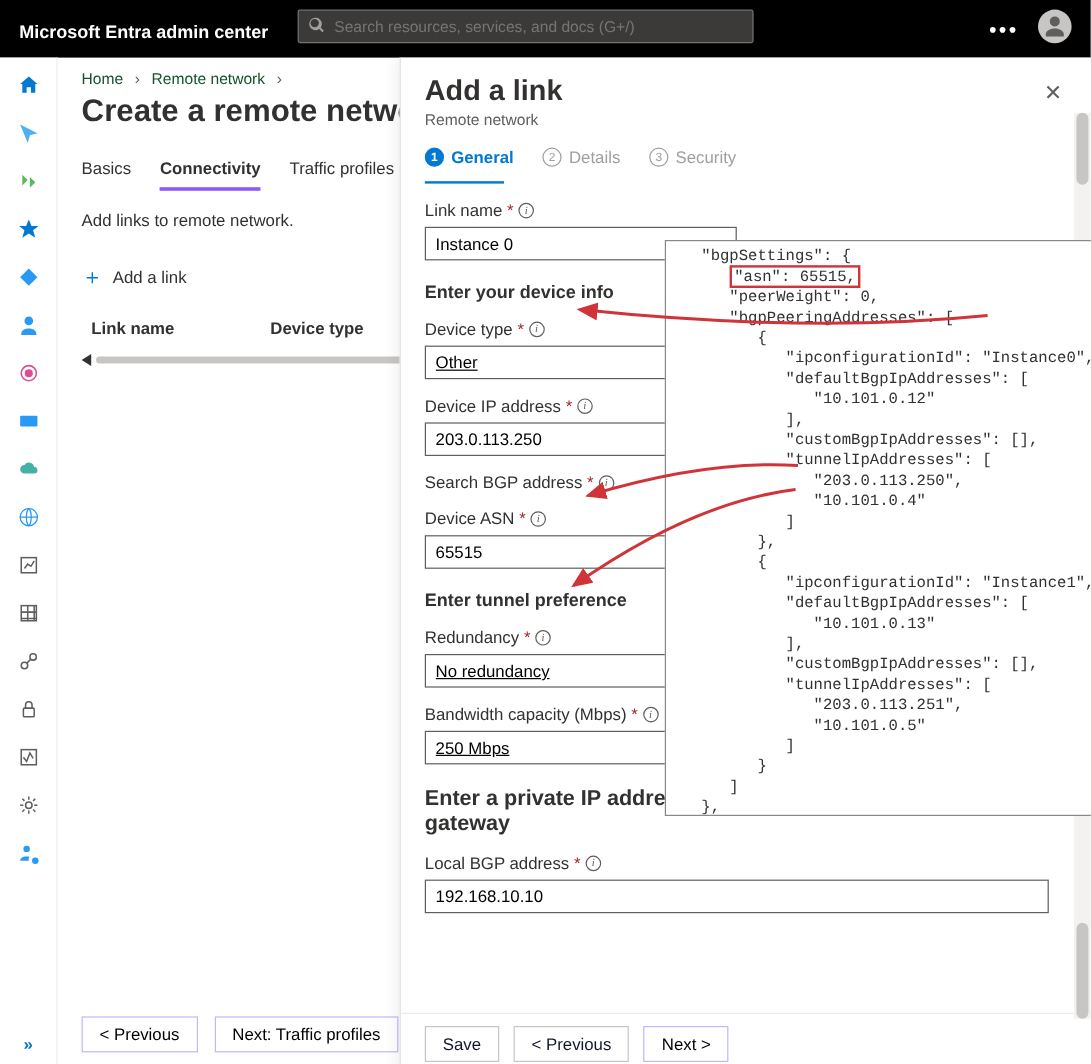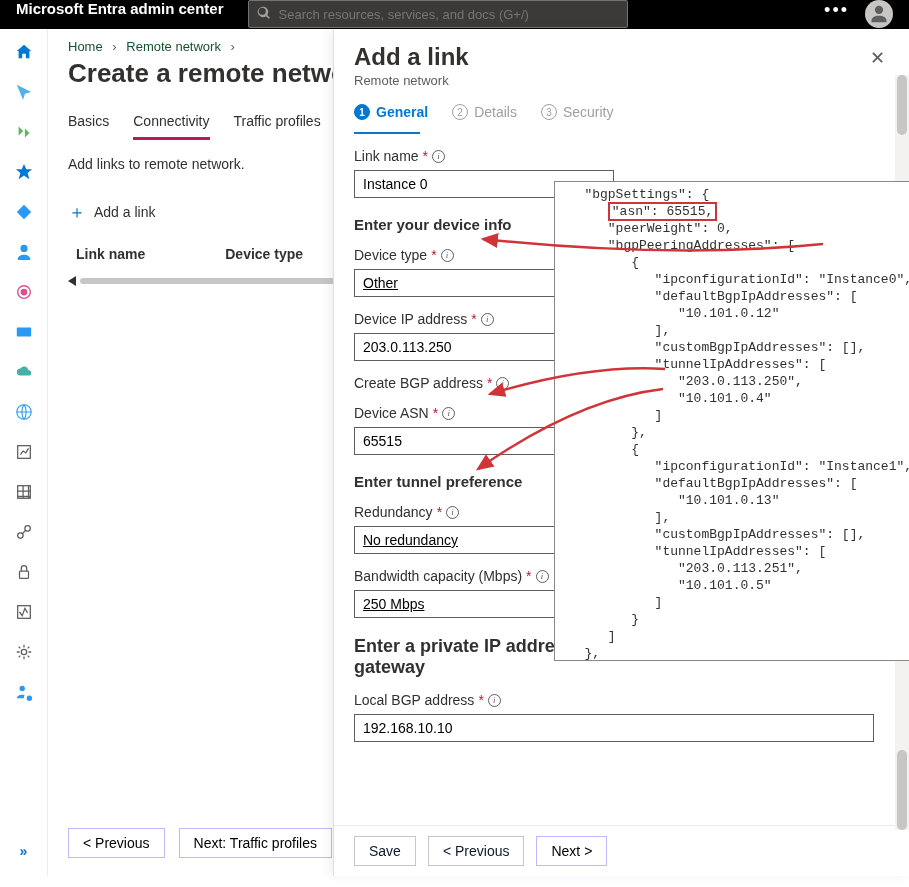--- a/index.html
+++ b/index.html
@@ -1,17 +1,17 @@
 <!DOCTYPE html>
 <html><head>
 <meta charset="utf-8">
 <style>
   * { box-sizing: border-box; margin: 0; padding: 0; }
   body { font-family: "Segoe UI", -apple-system, sans-serif; font-size: 14px; color: #323130; background: #fff; overflow: hidden; width: 909px; height: 887px; }
-  .topbar { height: 29px; background: #000; color: #fff; display: flex; align-items: flex-start; padding: 0 16px; }
+  .topbar { height: 48px; background: #000; color: #fff; display: flex; align-items: flex-end; padding: 12px 16px; }
   .topbar-title { font-size: 15px; font-weight: 600; margin-right: 24px; }
   .search-box { flex: 0 0 380px; height: 28px; background: #3b3a39; border: 1px solid #737373; display: flex; align-items: center; padding: 0 8px; border-radius: 2px; }
   .search-icon svg { width: 14px; height: 14px; fill: #a19f9d; }
   .search-input { background: none; border: none; outline: none; color: #c8c6c4; font-size: 13px; margin-left: 8px; flex: 1; }
   .topbar-spacer { flex: 1; }
   .topbar-dots { color: #fff; margin-right: 16px; font-size: 18px; letter-spacing: 2px; cursor: pointer; }
   .avatar { width: 28px; height: 28px; border-radius: 50%; background: #c8c6c4; display: flex; align-items: center; justify-content: center; }
   .avatar svg { width: 20px; height: 20px; fill: #605e5c; }
 
   .body { display: flex; height: calc(100% - 40px); }
@@ -22,21 +22,21 @@
   .leftnav .expand { margin-top:auto; margin-bottom:16px; color:#0078d4; font-weight:bold; }
 
   .main { flex: 1; position: relative; display:flex; flex-direction:column; }
   .breadcrumb { padding: 10px 20px 4px; font-size: 13px; }
   .breadcrumb a { color: #14532d; text-decoration: none; }
   .breadcrumb .sep { color: #605e5c; margin: 0 6px; }
   .page-title { padding: 0 20px 16px; font-size: 26px; font-weight: 600; }
 
   .tabs { display: flex; gap: 24px; padding: 0 20px; border-bottom: 0; }
   .tab { padding: 8px 0; font-size: 14px; color: #323130; cursor: pointer; }
-  .tab.active { border-bottom: 3px solid #be185d; font-weight: 400; }
+  .tab.active { border-bottom: 3px solid #8b5cf6; font-weight: 700; }
 
   .page-body { padding: 16px 20px; }
   .page-hint { font-size: 14px; margin-bottom: 28px; }
 
   .add-link-btn { display: inline-flex; align-items: center; gap: 8px; color: #323130; font-size: 14px; cursor: pointer; margin-bottom: 22px; }
   .plus-icon { color: #0078d4; font-size: 18px; }
 
   .table-head { display: flex; gap: 80px; font-weight: 600; font-size: 14px; padding: 0 8px 12px; }
   .hscroll-track { height:14px; display:flex; align-items:center; }
   .hscroll-arrow { width:0;height:0;border-top:5px solid transparent;border-bottom:5px solid transparent;border-right:8px solid #323130; }
@@ -289,21 +289,21 @@
         <span class="fselect-wrap"><select class="fselect"><option>Other</option></select></span>
 
         <div class="flabel">
             <span>Device IP address</span> 
             <span class="req">*</span> 
             <span class="info-icon">i</span>
           </div>
         <input class="finput" value="203.0.113.250" style="">
 
         <div class="flabel">
-            <span>Create BGP address</span> 
+            <span>Search BGP address</span> 
             <span class="req">*</span> 
             <span class="info-icon">i</span>
           </div>
 
         <div class="flabel">
             <span>Device ASN</span> 
             <span class="req">*</span> 
             <span class="info-icon">i</span>
           </div>
         <input class="finput" value="65515" style="">

